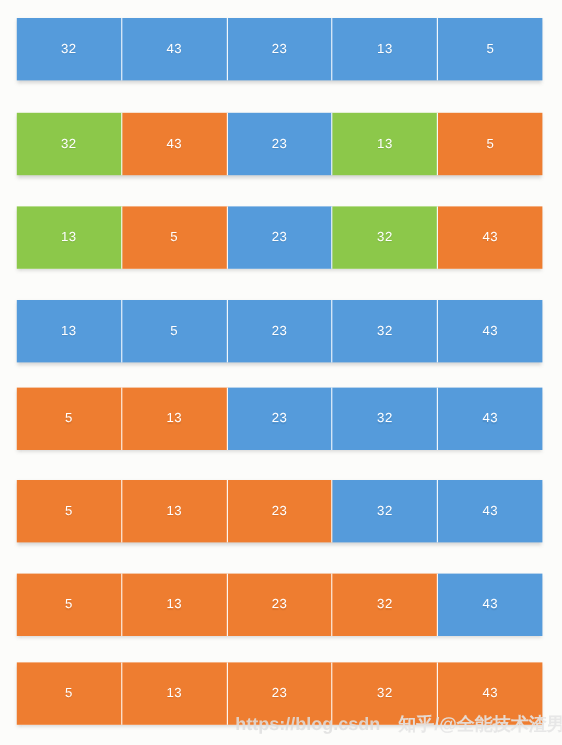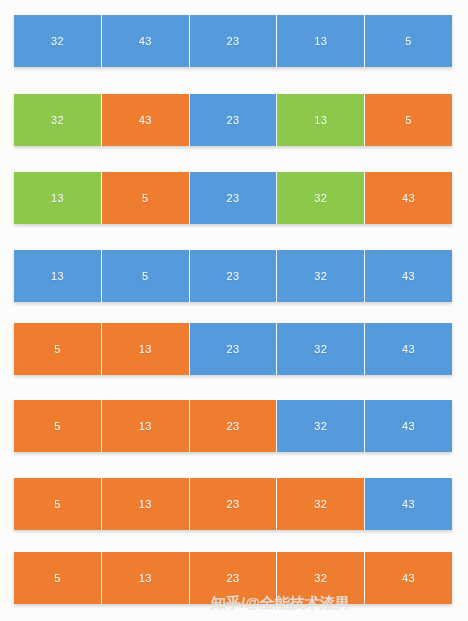--- a/index.html
+++ b/index.html
@@ -131,14 +131,15 @@
     <div class="sort-row" style="top: 552px;">
       <div class="sort-cell c-orange">5</div>
       <div class="sort-cell c-orange">13</div>
       <div class="sort-cell c-orange">23</div>
       <div class="sort-cell c-orange">32</div>
       <div class="sort-cell c-orange">43</div>
     </div>
   </div>
 
 <div class="watermark">
+  <span class="wm-url">https://blog.csdn</span>
   <span class="wm-cn">知乎/@全能技术渣男</span>
 </div>
 
 </body></html>

